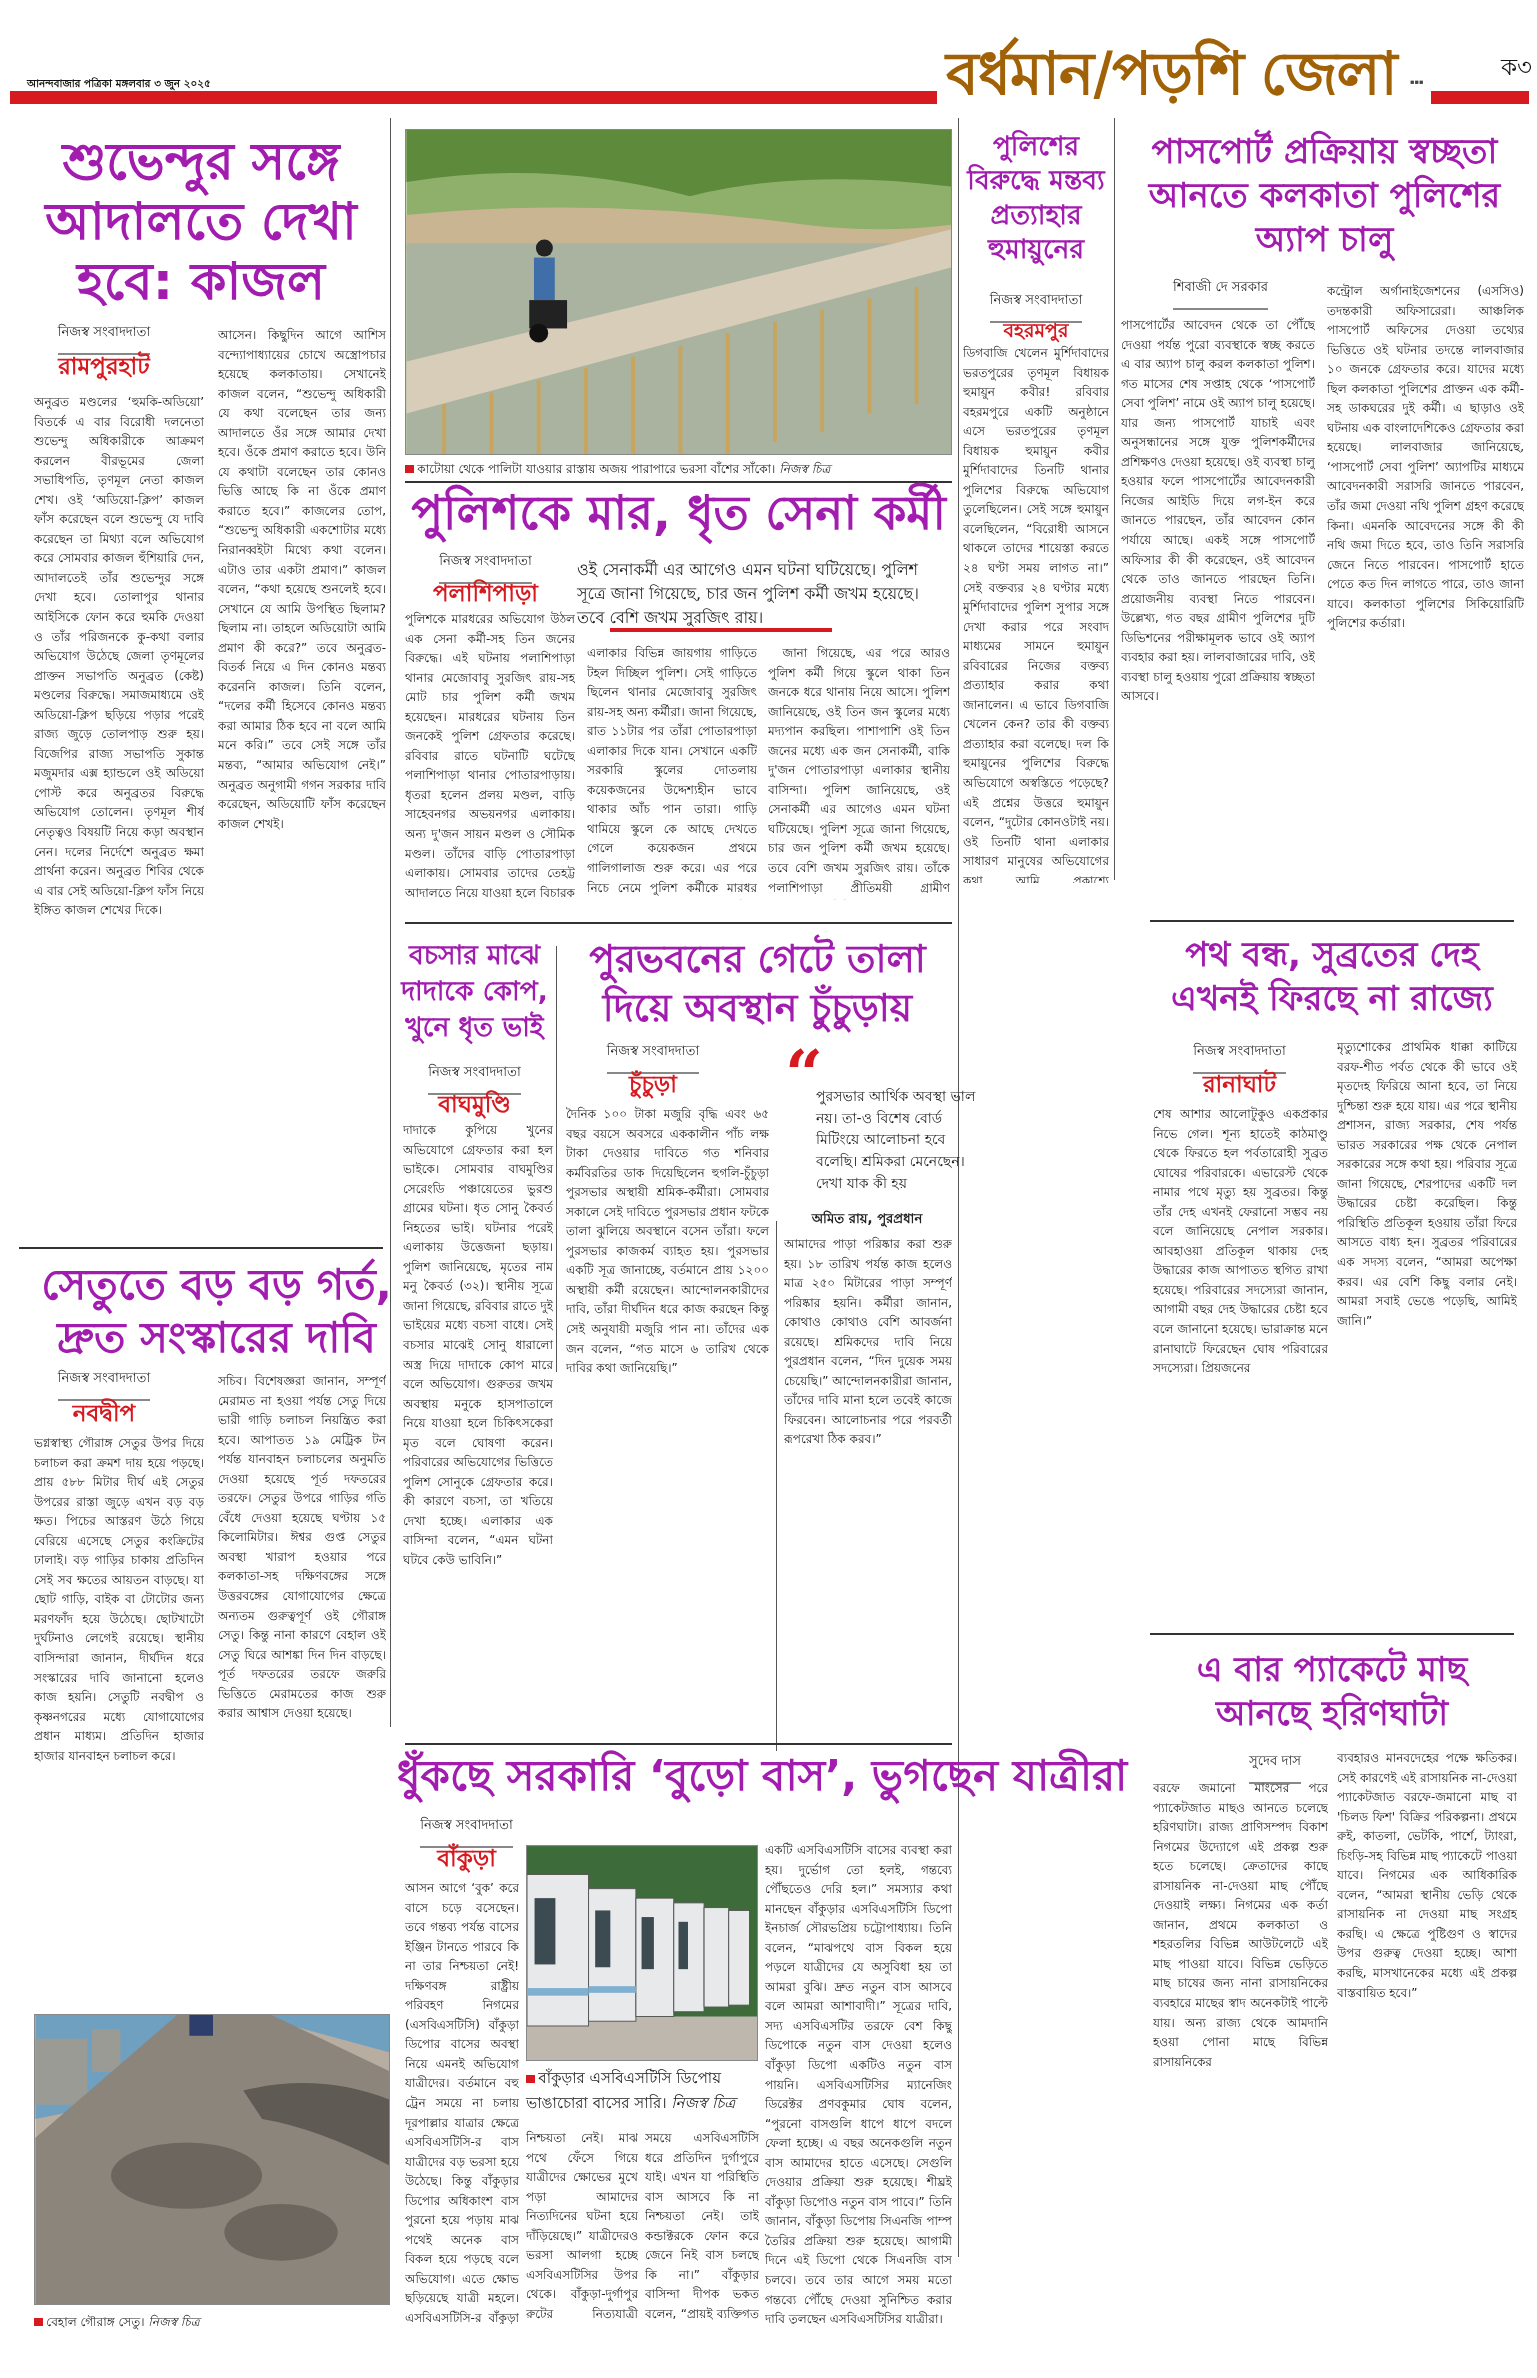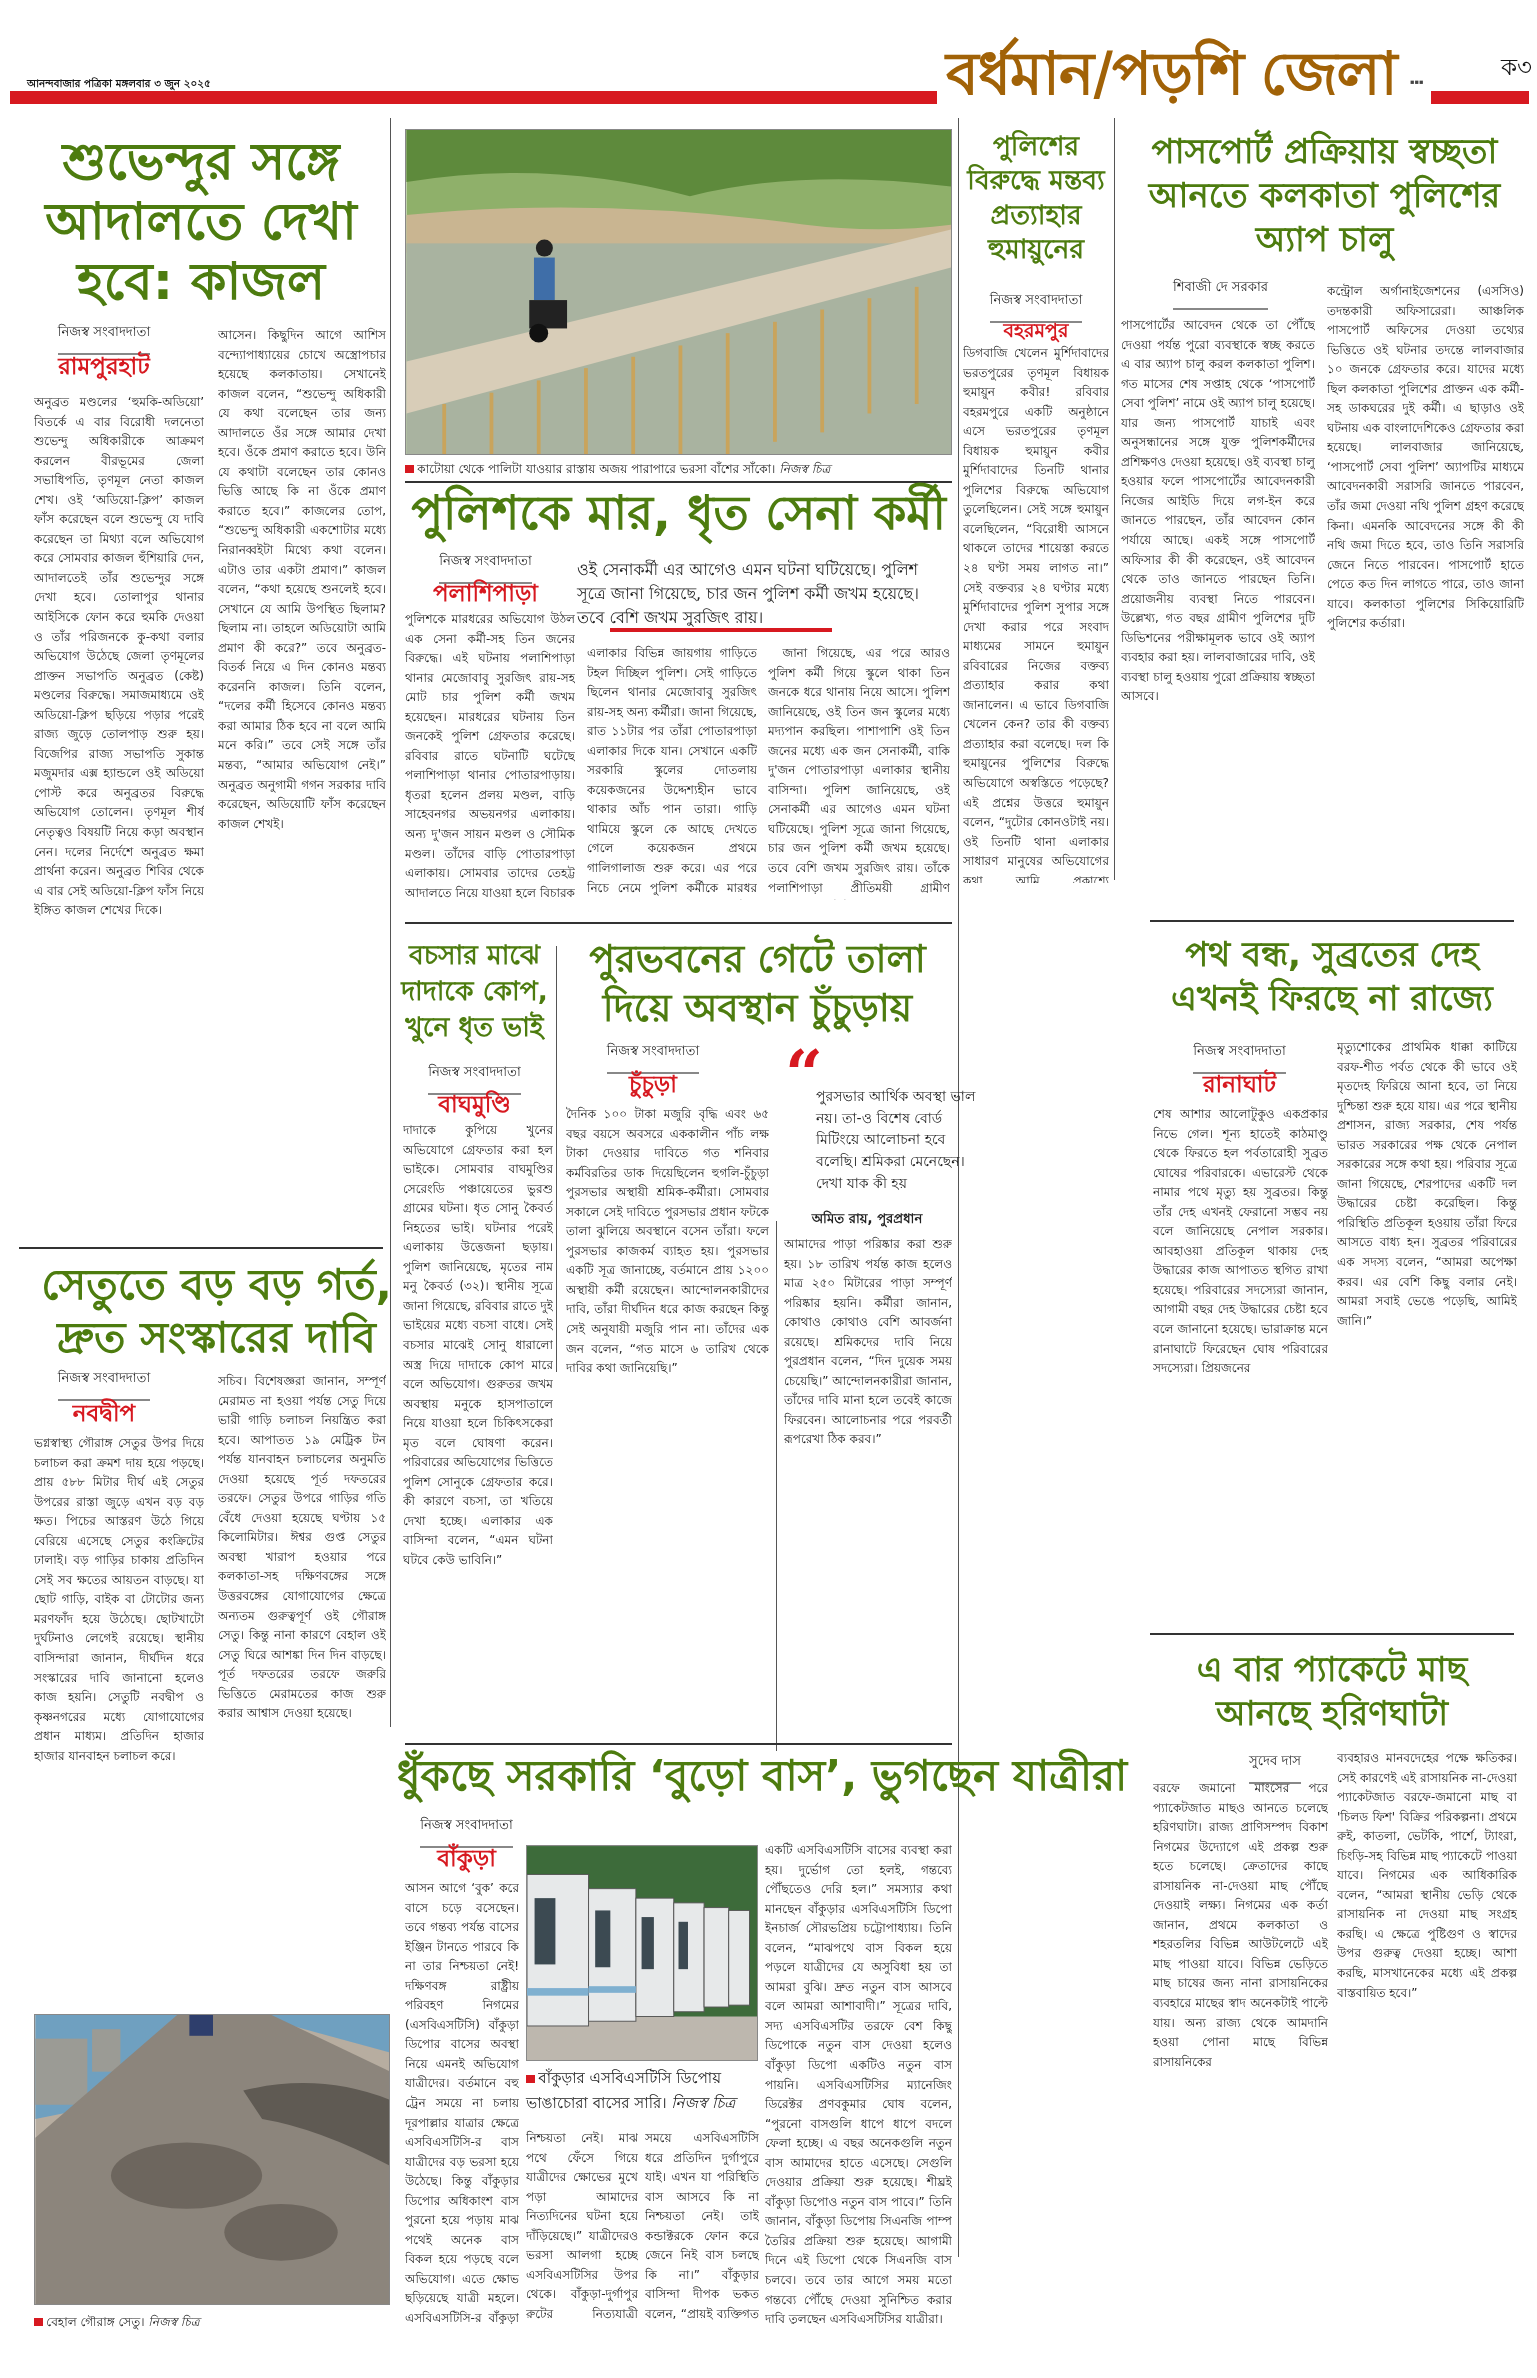--- a/index.html
+++ b/index.html
@@ -6,21 +6,21 @@
 html,body{width:1538px;height:2378px;background:#fff;overflow:hidden}
 body{position:relative;font-family:"DejaVu Sans",sans-serif;color:#222}
 .abs{position:absolute}
 .masthead-left{left:27px;top:76px;font-size:10.4px;color:#111;font-weight:bold}
 .redbar{background:#d71920;height:13.2px;top:91px}
 .section-title{left:946px;top:44px;font-size:59px;font-weight:bold;color:#a16207;letter-spacing:-0.9px;line-height:1;font-family:"DejaVu Sans Condensed","DejaVu Sans",sans-serif}
 .page-no{left:1501px;top:49px;font-size:23px;color:#111}
 .tiny{left:1410px;top:78px;font-size:6.6px;color:#444}
 .vline{position:absolute;background:#555;width:0.9px}
 .hline{position:absolute;background:#333;height:1.9px}
-.head{position:absolute;font-weight:bold;color:#4d7c0f;text-align:center;line-height:1.18}
+.head{position:absolute;font-weight:bold;color:#a21caf;text-align:center;line-height:1.18}
 .byline{position:absolute;text-align:center;font-size:13.2px;color:#222}
 .byline .name{display:inline-block;border-bottom:2.8px double #888;padding-bottom:9px}
 .dateline{position:absolute;text-align:center;font-weight:bold;color:#d71920;font-size:23px}
 .col{position:absolute;font-size:12px;line-height:1.63;text-align:justify;color:#222;overflow:hidden}
 .col p{text-indent:1.2em}
 .col p.first{text-indent:0}
 .photo{position:absolute;overflow:hidden;border:0.9px solid #888}
 .caption{position:absolute;font-size:12px;color:#222}
 .caption .sq{display:inline-block;width:8.5px;height:8.5px;background:#d71920;margin-right:3.8px}
 .caption i{font-style:italic}

